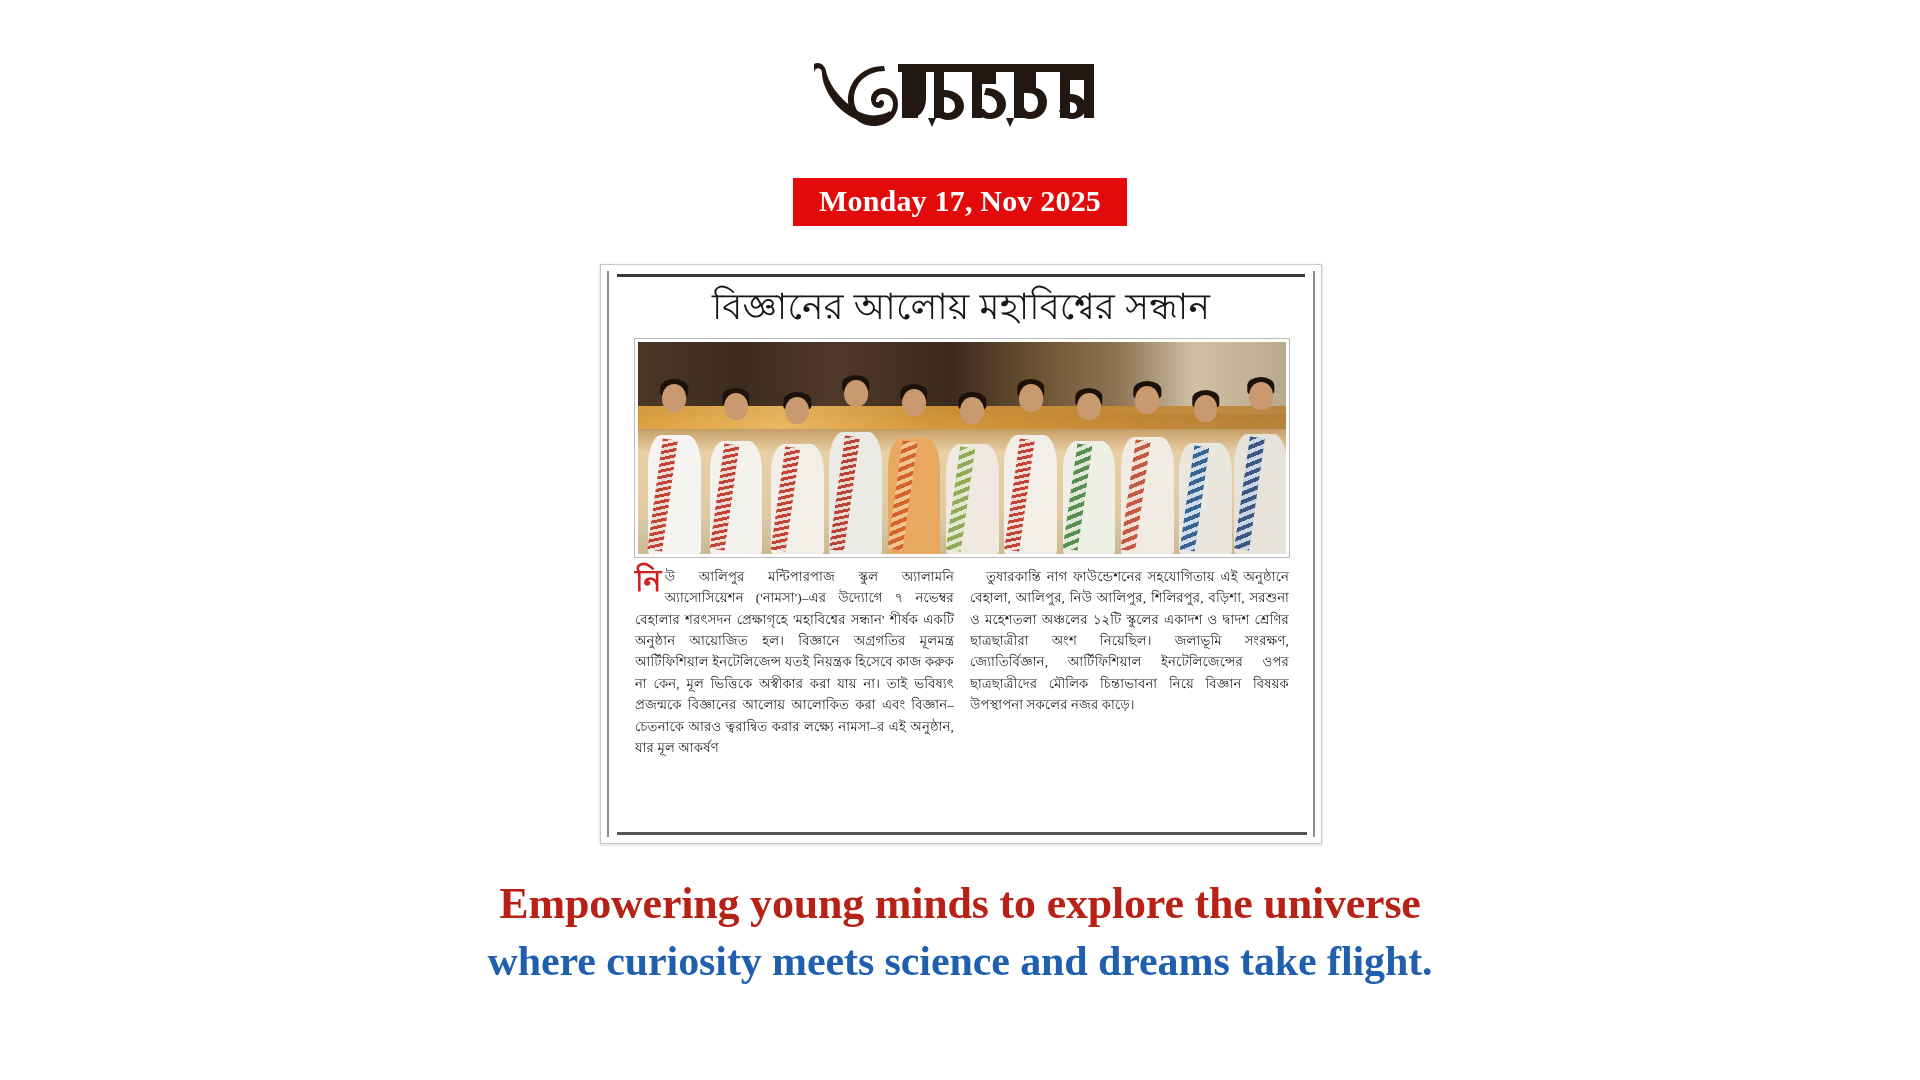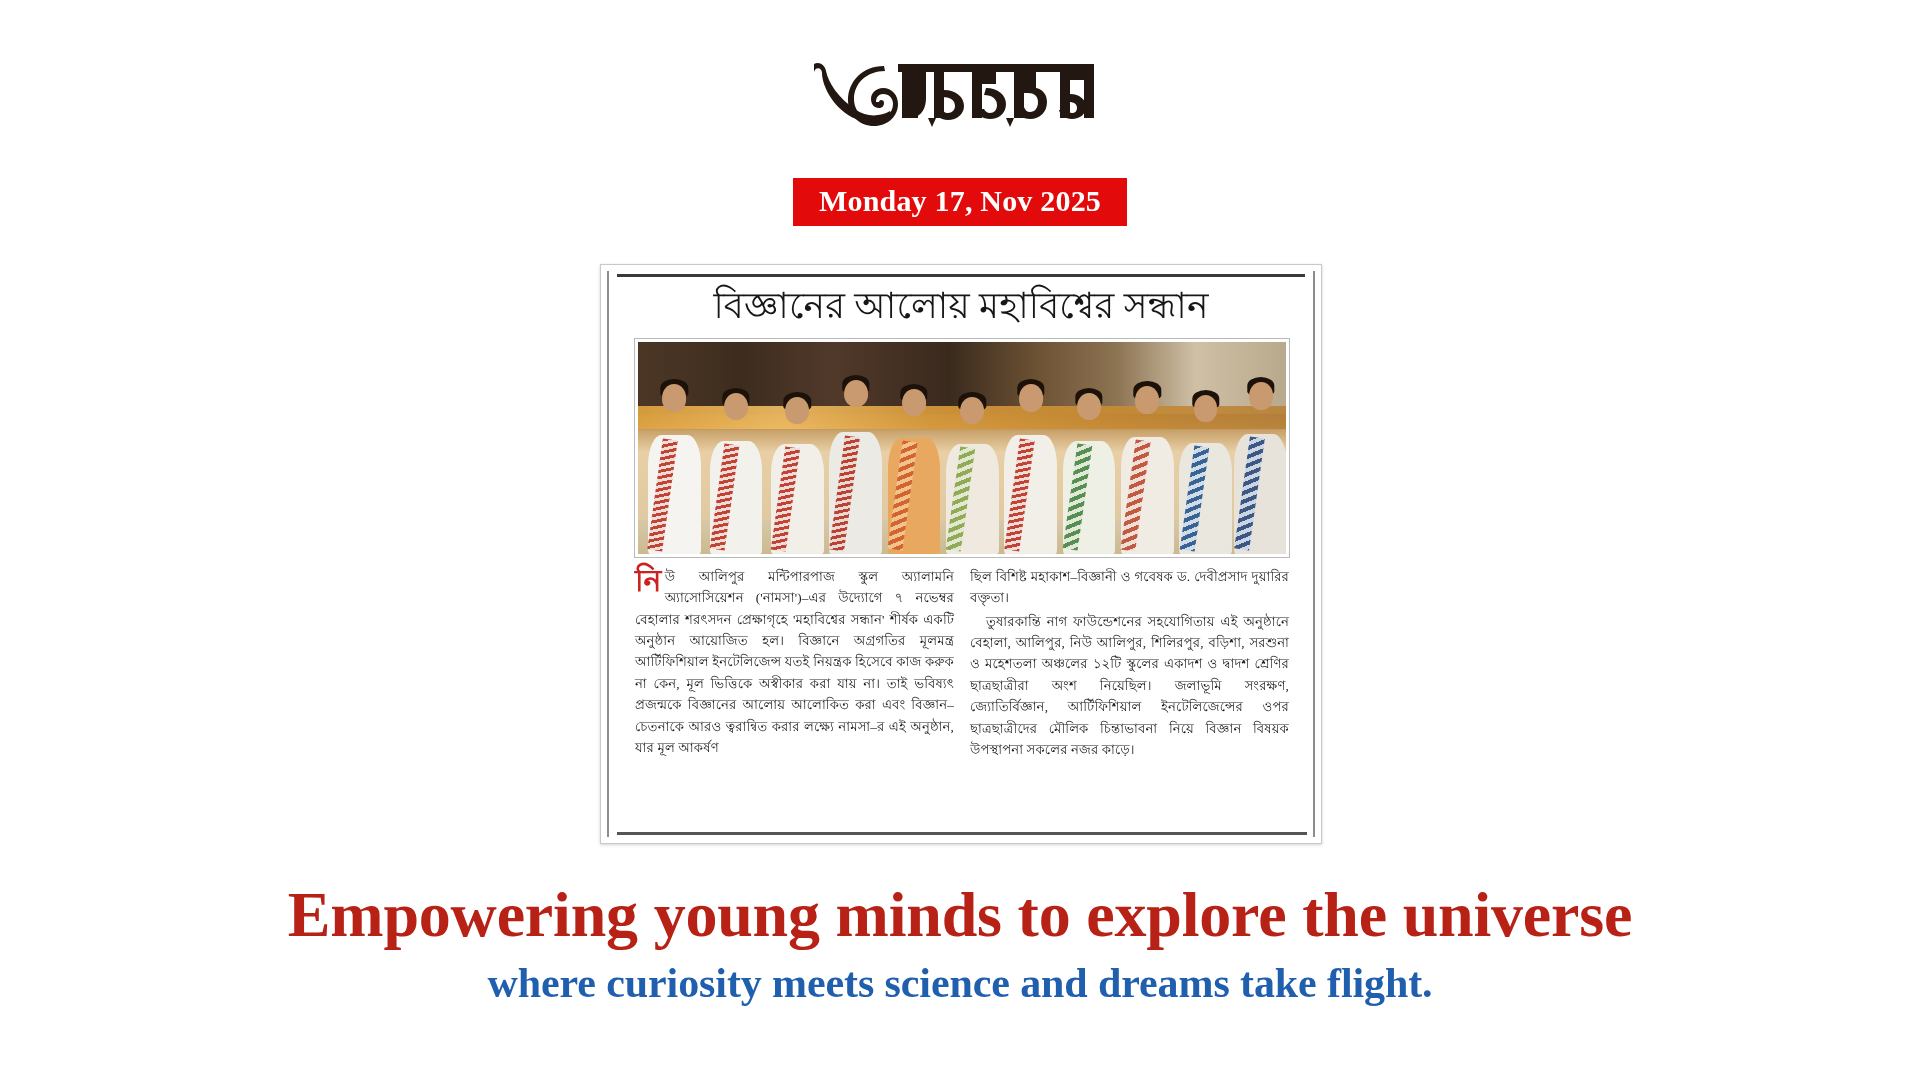--- a/index.html
+++ b/index.html
@@ -107,21 +107,21 @@
     background: #8c8c8c;
   }
   .clip-vrule-right {
     position: absolute;
     right: 6px; top: 6px; bottom: 6px;
     width: 2px;
     background: #8c8c8c;
   }
 
   #clip-headline {
-    font-family: Liberation Serif, serif;
+    font-family: Liberation Sans, sans-serif;
     font-size: 36px;
     line-height: 1.22;
     color: #161616;
     text-align: center;
     padding: 6px 0 10px 0;
     letter-spacing: 0.2px;
     font-weight: 500;
   }
 
   
@@ -235,21 +235,21 @@
   #caption {
     position: absolute;
     top: 880px;
     left: 0;
     width: 1920px;
     text-align: center;
     z-index: 5;
   }
   #caption-line1 {
     font-family: "Liberation Serif", serif;
-    font-size: 64px;
+    font-size: 44px;
     font-weight: bold;
     color: #b82216;
     line-height: 1.1;
     letter-spacing: -0.2px;
   }
   #caption-line2 {
     font-family: "Liberation Serif", serif;
     font-size: 42px;
     font-weight: bold;
     color: #1f5fae;
@@ -388,21 +388,20 @@
             </div>
           </div>
         </div>
       </div>
 
       <div id="clip-cols">
         <div class="clip-col">
           <p><span class="dropcap">নি</span><span>উ আলিপুর মন্টিপারপাজ স্কুল অ্যালামনি অ্যাসোসিয়েশন ('নামসা')–এর উদ্যোগে ৭ নভেম্বর বেহালার শরৎসদন প্রেক্ষাগৃহে 'মহাবিশ্বের সন্ধান' শীর্ষক একটি অনুষ্ঠান আয়োজিত হল। বিজ্ঞানে অগ্রগতির মূলমন্ত্র আর্টিফিশিয়াল ইনটেলিজেন্স যতই নিয়ন্ত্রক হিসেবে কাজ করুক না কেন, মূল ভিত্তিকে অস্বীকার করা যায় না। তাই ভবিষ্যৎ প্রজন্মকে বিজ্ঞানের আলোয় আলোকিত করা এবং বিজ্ঞান–চেতনাকে আরও ত্বরান্বিত করার লক্ষ্যে নামসা–র এই অনুষ্ঠান, যার মূল আকর্ষণ</span></p>
         </div>
         <div class="clip-col">
-          <p>ছিল বিশিষ্ট মহাকাশ–বিজ্ঞানী ও গবেষক ড. দেবীপ্রসাদ দুয়ারির বক্তৃতা।</p>
           <p class="indent">তুষারকান্তি নাগ ফাউন্ডেশনের সহযোগিতায় এই অনুষ্ঠানে বেহালা, আলিপুর, নিউ আলিপুর, শিলিরপুর, বড়িশা, সরশুনা ও মহেশতলা অঞ্চলের ১২টি স্কুলের একাদশ ও দ্বাদশ শ্রেণির ছাত্রছাত্রীরা অংশ নিয়েছিল। জলাভূমি সংরক্ষণ, জ্যোতির্বিজ্ঞান, আর্টিফিশিয়াল ইনটেলিজেন্সের ওপর ছাত্রছাত্রীদের মৌলিক চিন্তাভাবনা নিয়ে বিজ্ঞান বিষয়ক উপস্থাপনা সকলের নজর কাড়ে।</p>
         </div>
       </div>
 
       <div class="clip-rule-bottom"></div>
     </div>
   </div>
 
   <div id="caption">
     <div id="caption-line1">Empowering young minds to explore the universe</div>

